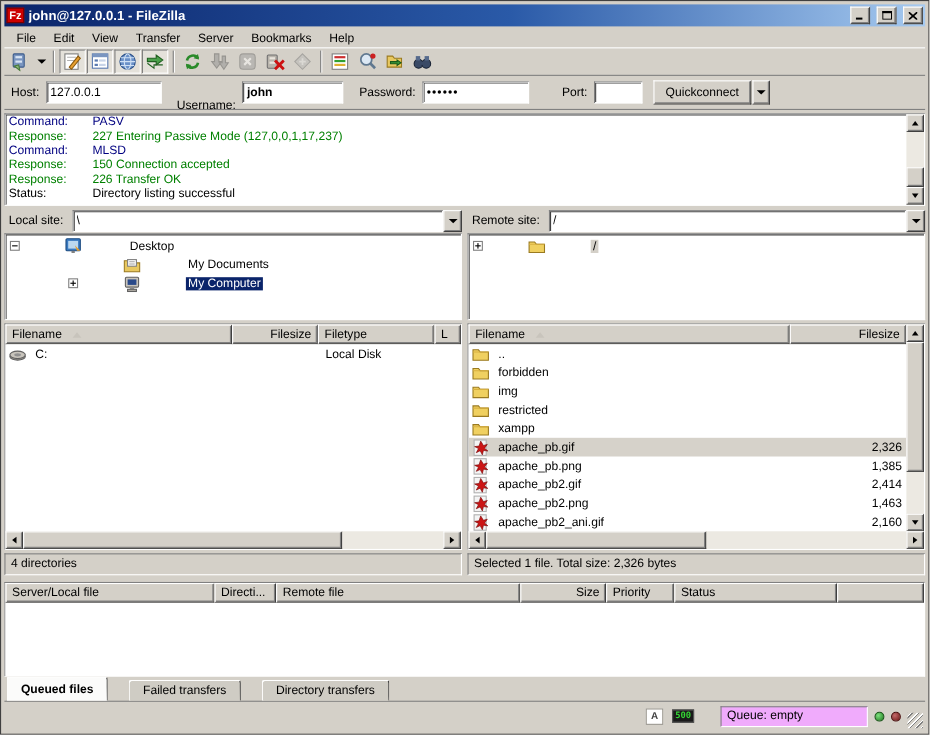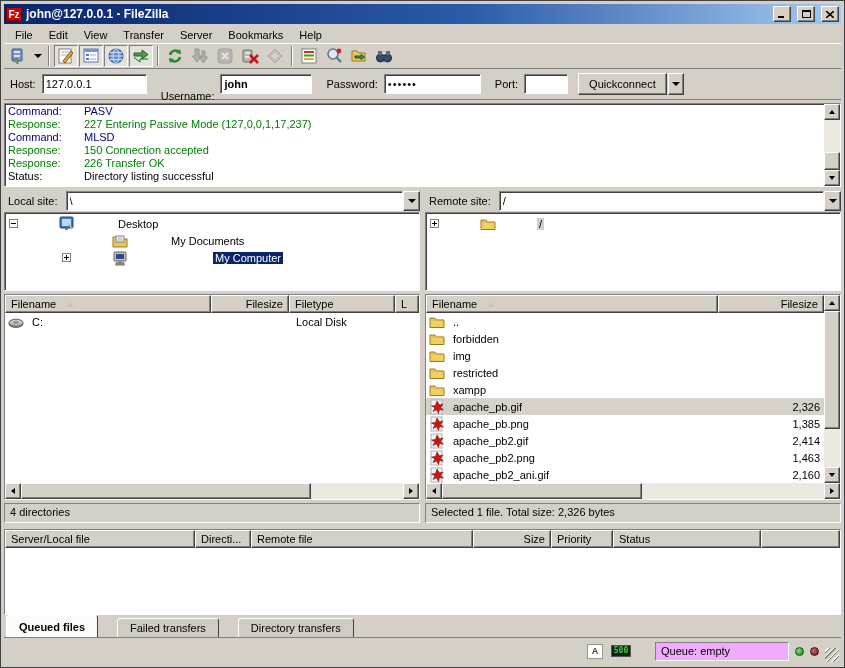--- a/index.html
+++ b/index.html
@@ -116,21 +116,21 @@
   }
   .expander:before, .expander.minus:before {
     content:""; position:absolute; left:1px; right:1px; top:3px; height:1px; background:#000;
   }
   .expander.plus:after {
     content:""; position:absolute; top:1px; bottom:1px; left:3px; width:1px; background:#000;
   }
   .expander.none { visibility:hidden; }
   .tree-icon { margin-right:4px; display:flex; }
   .tree-label { padding:0 2px; }
-  .tree-label.sel-active { background:#0a246a; color:#fff;margin-left:44px; }
+  .tree-label.sel-active { background:#0a246a; color:#fff; }
   .tree-label.sel-inactive { background:#d4d0c8; }
 
   
   .list-wrap { flex:1 1 auto; display:flex; flex-direction:column; margin-top:3px;
     border:1px solid; border-color:#808080 #fff #fff #808080; box-shadow:inset 1px 1px 0 #404040; background:#fff; min-height:0; }
   .list-main { flex:1 1 auto; display:flex; min-height:0; }
   .list-cols { flex:1 1 auto; display:flex; flex-direction:column; min-width:0; }
   .list-header { height:18px; flex:0 0 18px; display:flex; background:#d4d0c8; }
   .col-h {
     background:#d4d0c8; border:1px solid; border-color:#fff #404040 #404040 #fff;
@@ -348,21 +348,21 @@
     </div>
   </div>
 
   <div class="quickbar">
     <span class="qc-label">Host:</span>
     <input class="text-input qc-host" value="127.0.0.1" style="">
     <span class="qc-label" style="margin-left:8px;margin-top:23px;">Username:</span>
     <input class="text-input qc-user" value="john" style="">
     <span class="qc-label" style="margin-left:8px;">Password:</span>
     <input class="text-input qc-pass" value="••••••" style="">
-    <span class="qc-label" style="margin-left:8px;">Port:</span>
+    <span class="qc-label" style="margin-left:24px;">Port:</span>
     <input class="text-input qc-port" value="" style="">
     <button class="qc-btn" style="margin-left:4px;">Quickconnect</button>
     <div class="qc-drop" style="margin-left:-5px;">
         <span class="caret-down"></span>
       </div>
   </div>
 
   <div class="log-box">
     <div class="log-lines">
       <div class="log-line command">

